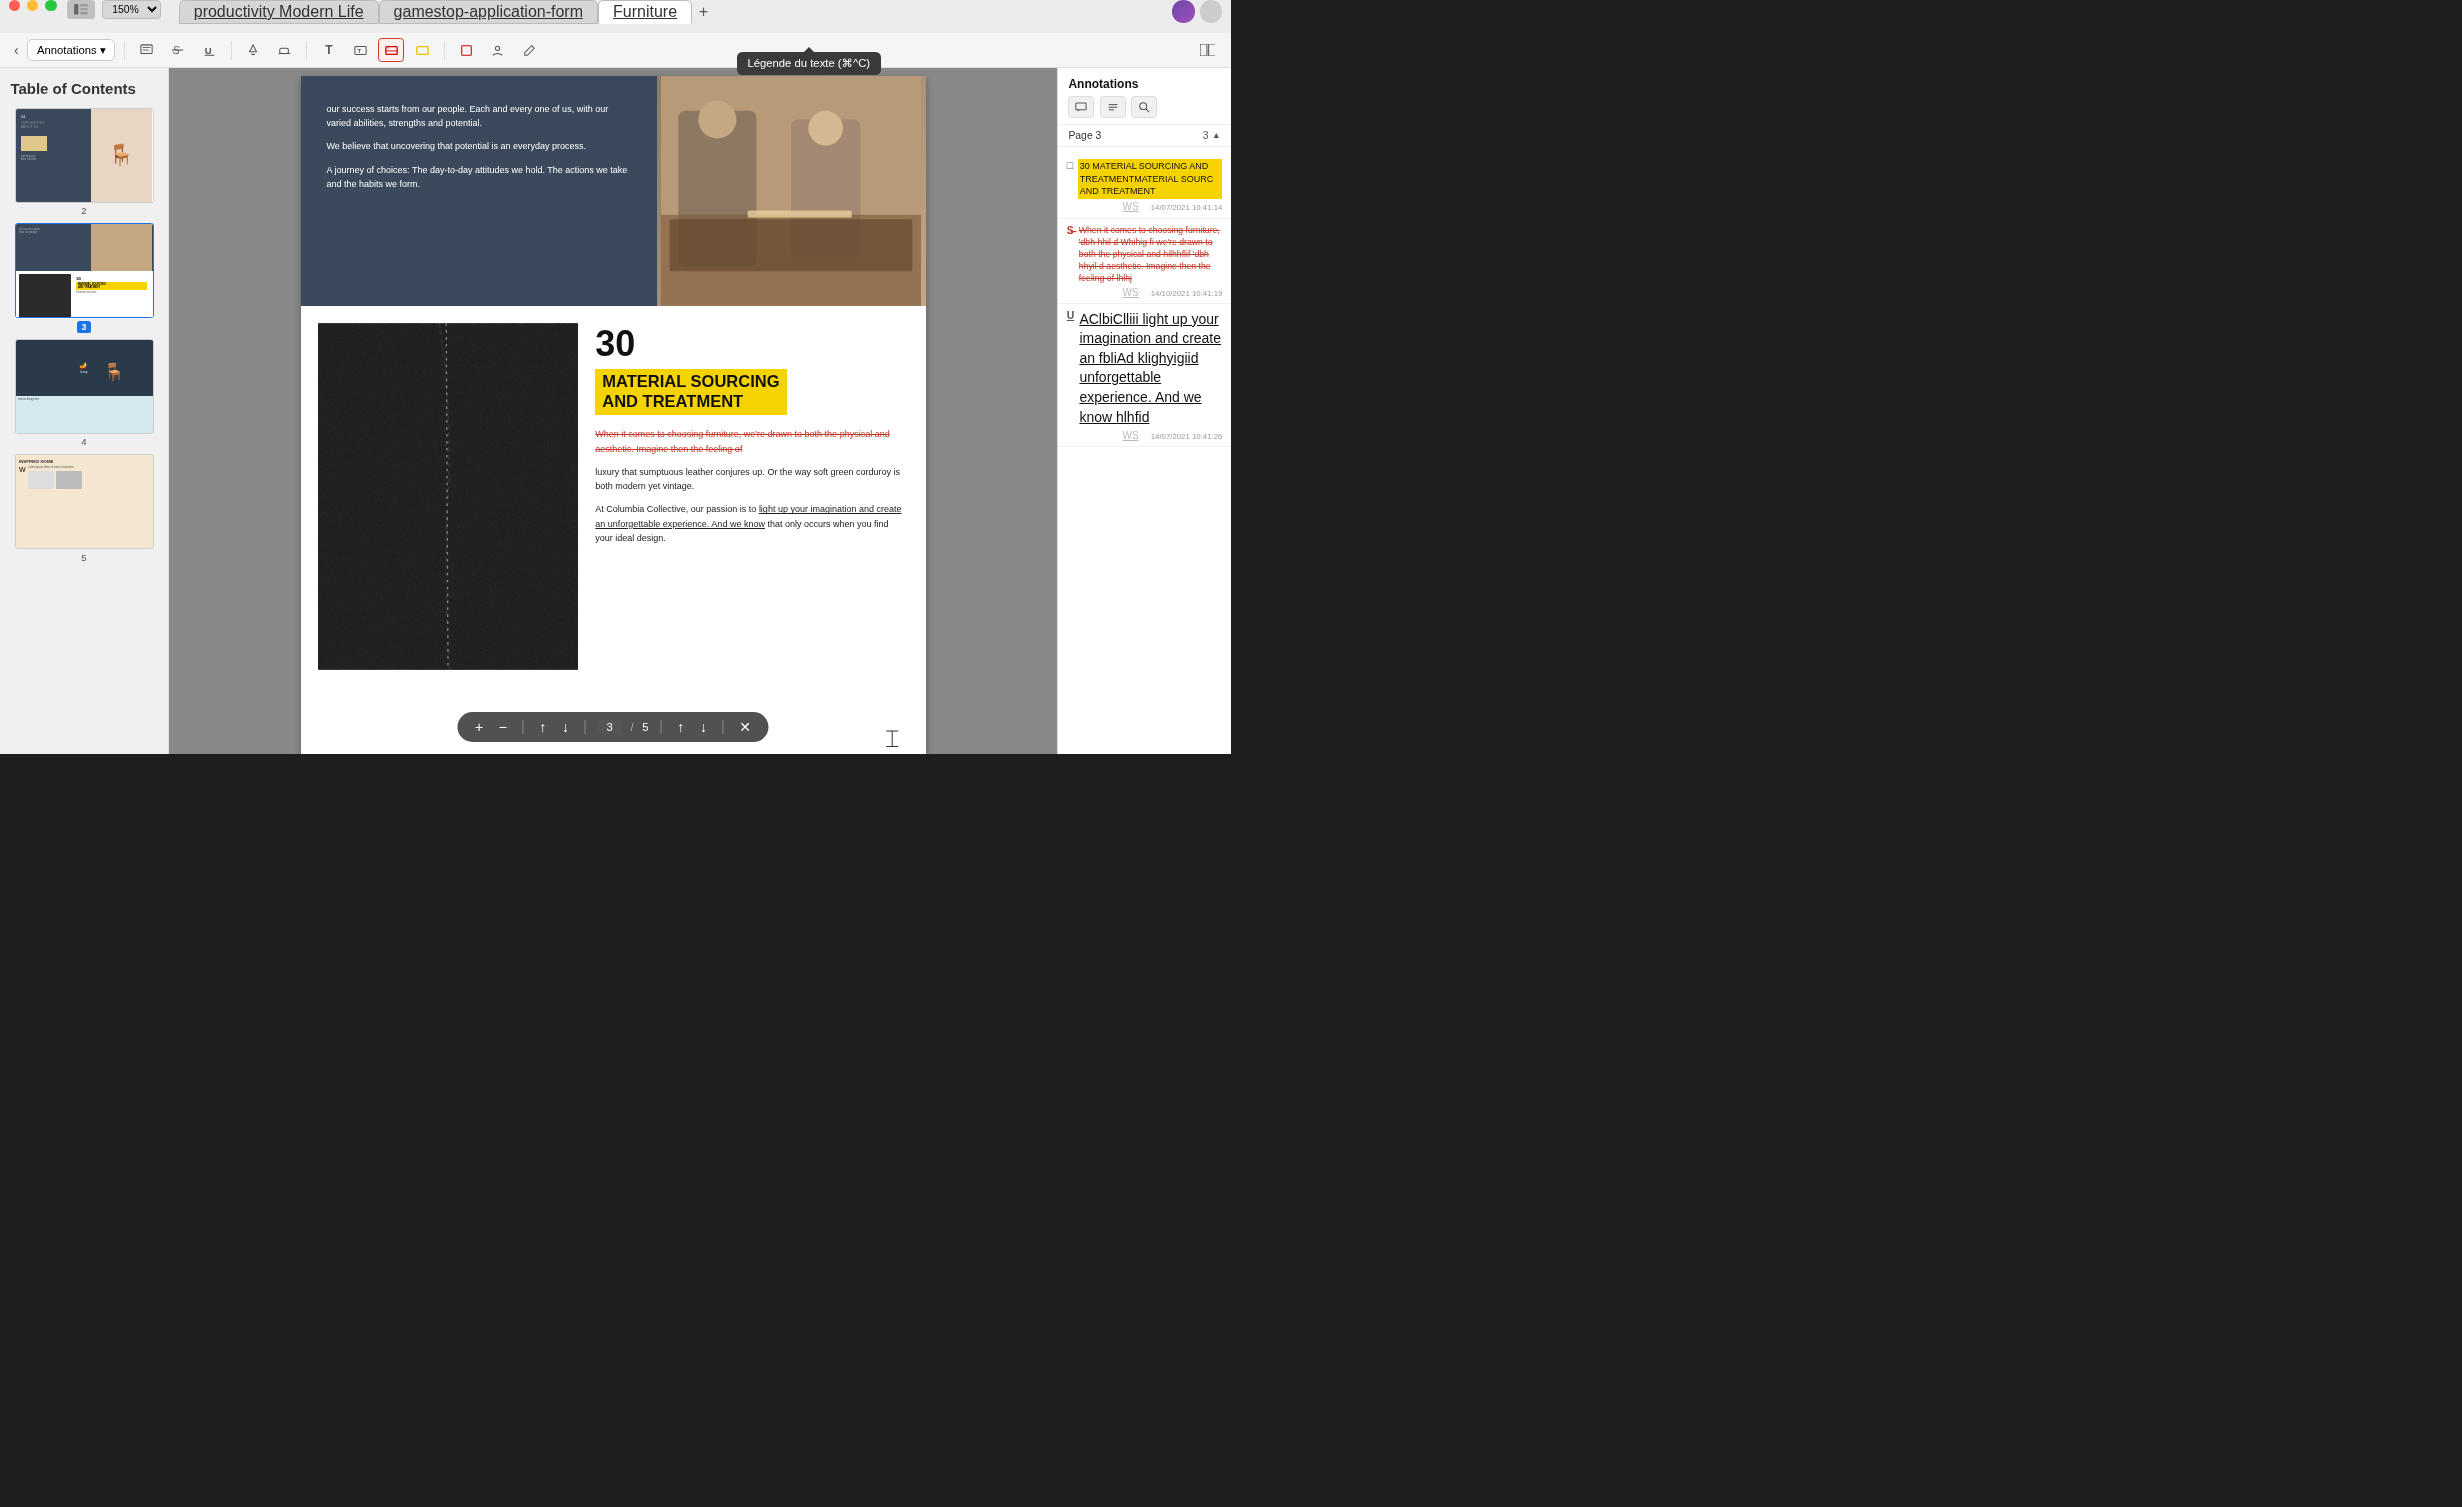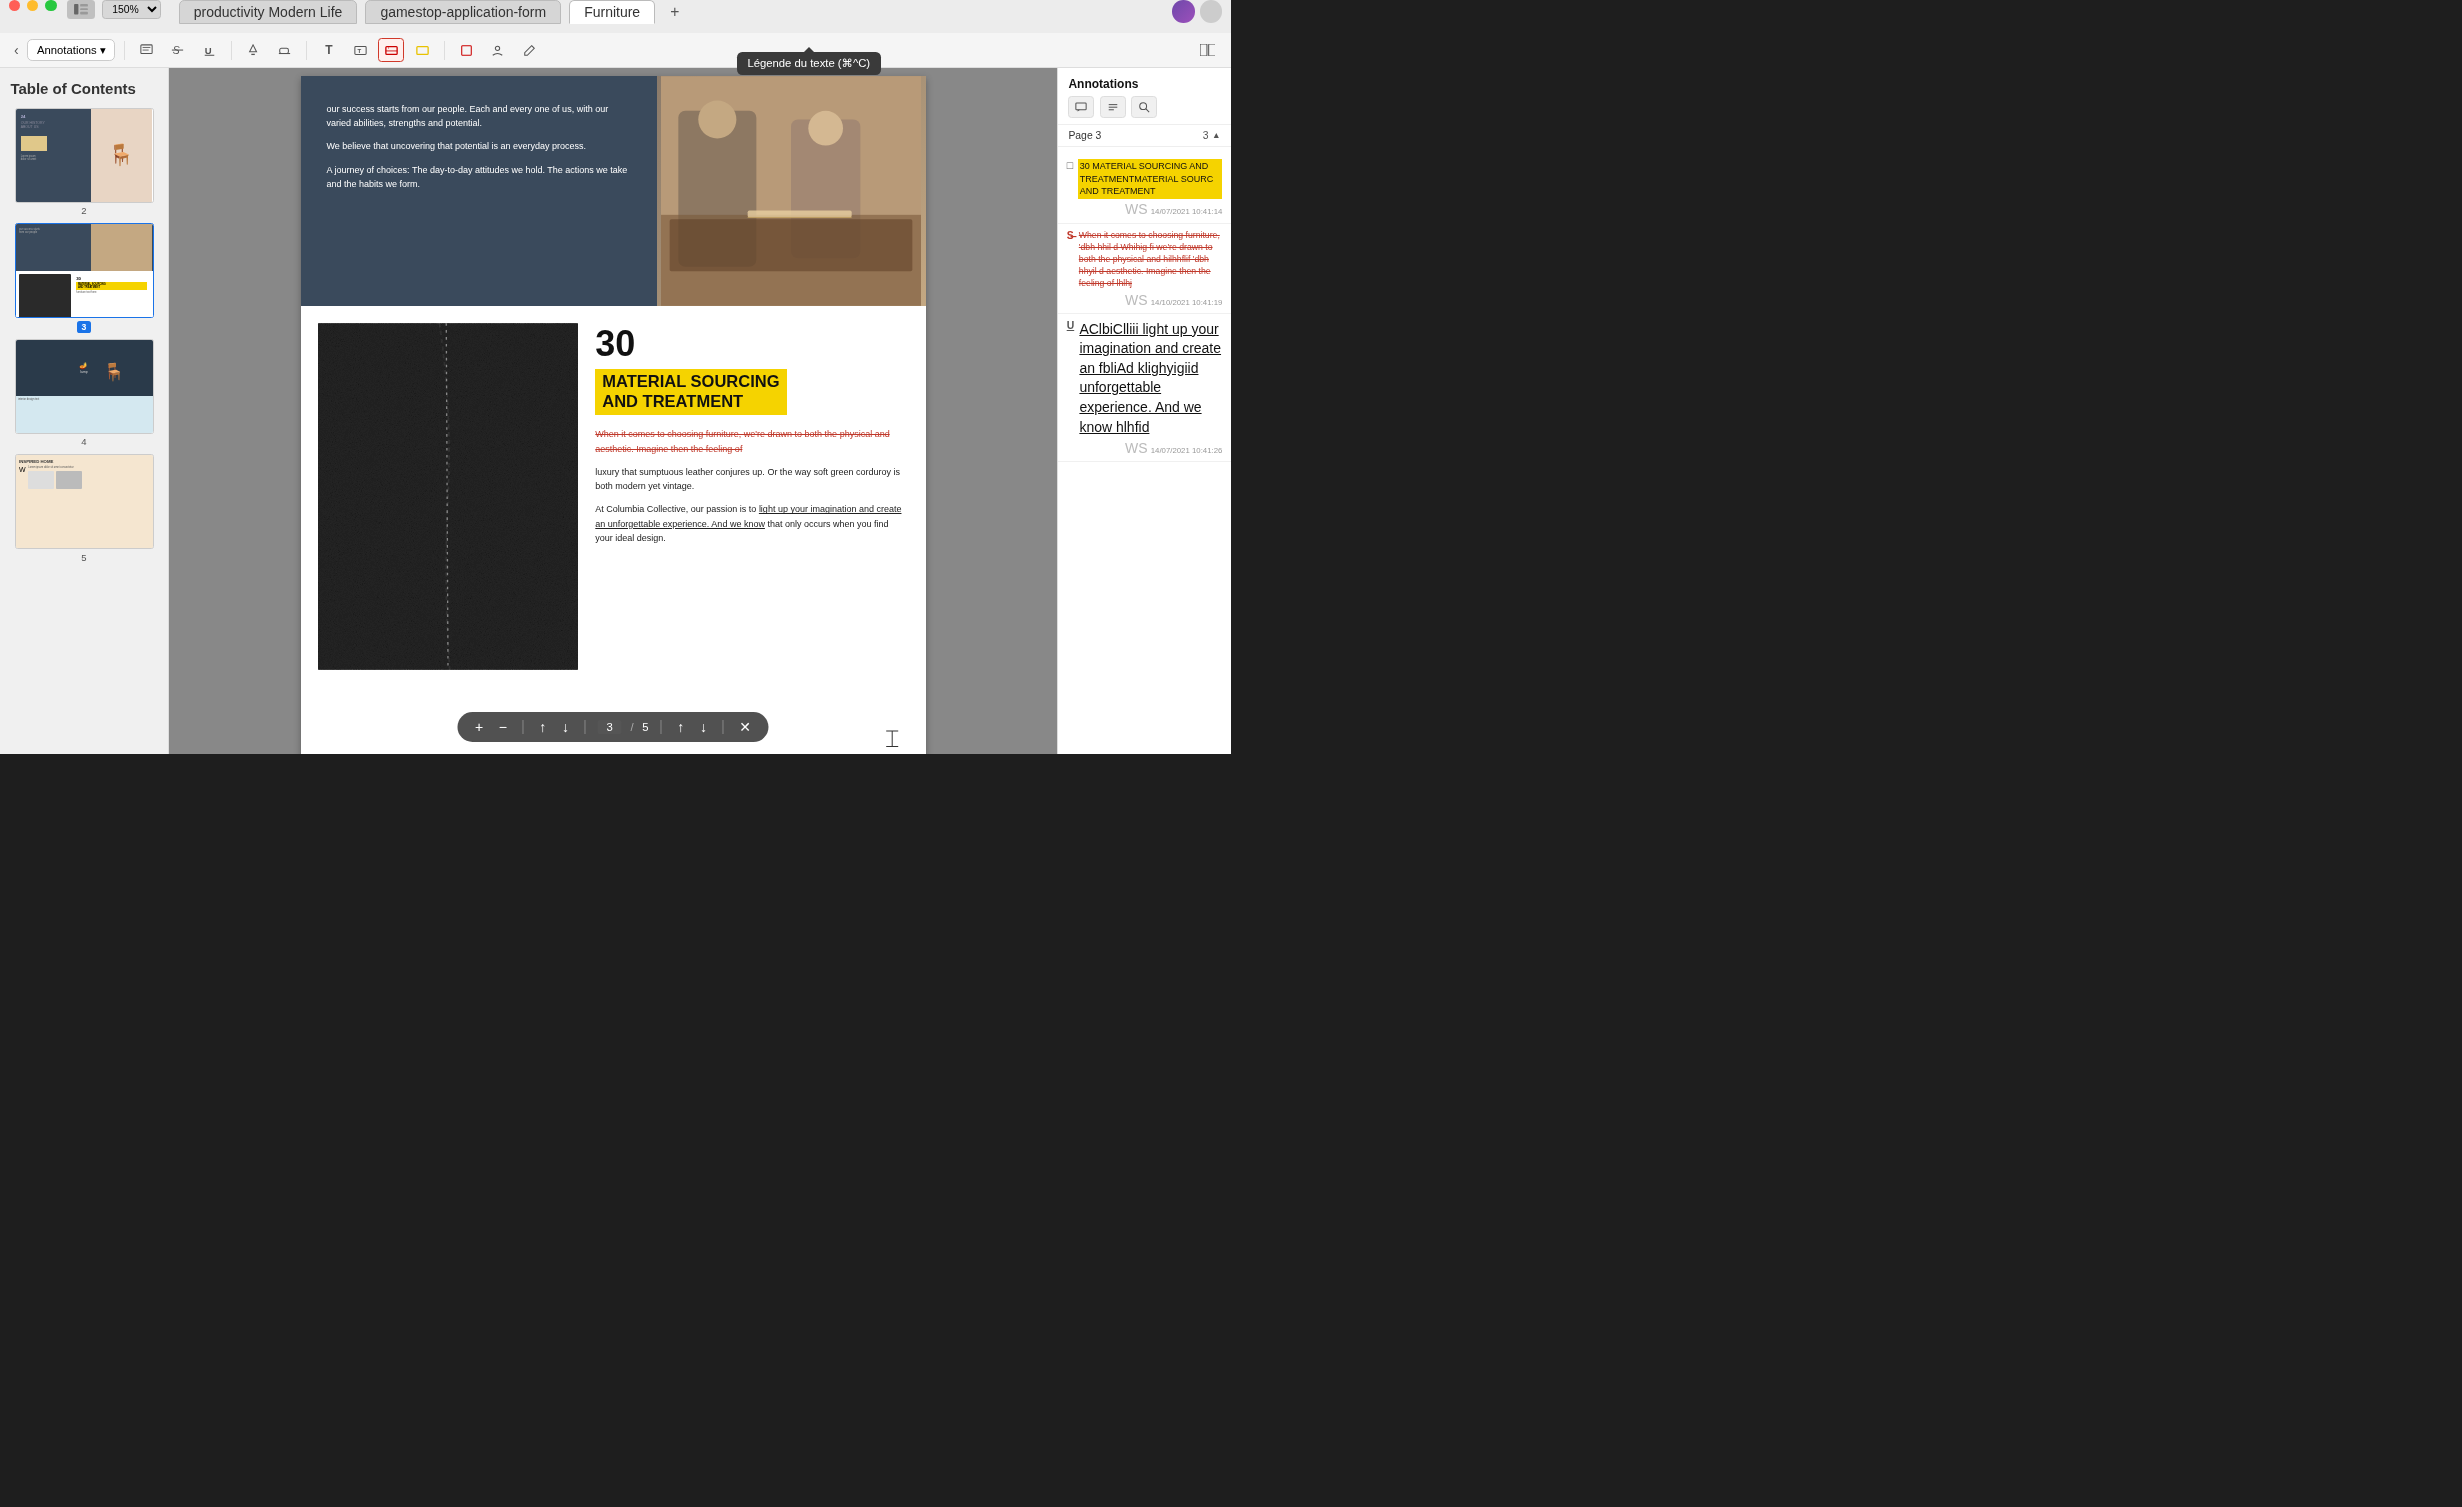--- a/index.html
+++ b/index.html
@@ -8,21 +8,21 @@
     
     .titlebar { background: #ececec; height: 33px; display: flex; align-items: flex-start; padding: 0 8.7px; position: relative; }
     .traffic-lights { display: flex; gap: 7px; margin-right: 10.4px; }
     .tl { width: 11.3px; height: 11.3px; border-radius: 50%; }
     .tl-red { background: #ff5f57; }
     .tl-yellow { background: #febc2e; }
     .tl-green { background: #28c840; }
     .sidebar-toggle { background: #c0c0c0; border: none; border-radius: 3.5px; width: 28px; height: 19px; display: flex; align-items: center; justify-content: center; cursor: pointer; margin-right: 7px; }
     .zoom-select { background: #d8d8d8; border: 0.9px solid #bbb; border-radius: 3.5px; padding: 1.7px 5.2px; font-size: 10.4px; height: 19px; margin-right: 17.4px; }
     .tabs { display: flex; gap: 0; flex: 1; justify-content: flex-start; }
-    .tab { background: #d6d6d6; border: 0.9px solid #bbb; border-radius: 5.2px 5.2px 0 0; padding: 3.5px 14px; font-size: 14px; color: #333; cursor: pointer; margin-right: 8px; height: 24px; display: flex; align-items: center; }
+    .tab { background: #d6d6d6; border: 0.9px solid #bbb; border-radius: 5.2px 5.2px 0 0; padding: 3.5px 14px; font-size: 16px; color: #333; cursor: pointer; margin-right: 0; height: 24px; display: flex; align-items: center; text-decoration: underline; }
     .tab.active { background: #fff; border-bottom: 0.9px solid #fff; }
     .tab-add { background: none; border: none; font-size: 15.6px; color: #555; cursor: pointer; padding: 0 7px; }
     .user-avatar { width: 22.6px; height: 22.6px; border-radius: 50%; background: linear-gradient(135deg, #6e48aa, #9d50bb); margin-left: auto; }
     .user-avatar2 { width: 22.6px; height: 22.6px; border-radius: 50%; background: #ccc; margin-left: 5.2px; }
 
     
     .toolbar { background: #f5f5f5; border-bottom: 0.9px solid #ddd; height: 35px; display: flex; align-items: center; padding: 0 10.4px; gap: 5.2px; }
     .toolbar-back { background: none; border: none; cursor: pointer; font-size: 14px; color: #555; padding: 3.5px; }
     .toolbar-dropdown { background: #fff; border: 0.9px solid #ccc; border-radius: 5.2px; padding: 3.5px 8.7px; font-size: 11.3px; cursor: pointer; display: flex; align-items: center; gap: 3.5px; }
     .toolbar-sep { width: 0.9px; height: 19px; background: #ddd; margin: 0 3.5px; }
@@ -107,21 +107,21 @@
     .ann-chevron { font-size: 8.7px; cursor: pointer; }
     .ann-items { overflow-y: auto; flex: 1; padding: 7px 0; }
     .ann-item { padding: 5.2px 8.7px; border-bottom: 0.9px solid #f0f0f0; }
     .ann-item-header { display: flex; align-items: flex-start; gap: 5.2px; margin-bottom: 2.6px; }
     .ann-item-icon { font-size: 10.4px; flex-shrink: 0; margin-top: 0.9px; }
     .ann-item-text { font-size: 9px; color: #111; line-height: 1.4; }
     .ann-item-text.highlight { background: #f5d300; padding: 0.9px 1.7px; }
     .ann-item-text.strikethrough { text-decoration: line-through; color: #c0392b; font-size: 8.7px; }
     .ann-item-text.underline { text-decoration: underline; font-size: 14px; }
     .ann-item-meta { font-size: 7.8px; color: #999; text-align: right; margin-top: 1.7px; }
-    .ann-ws { font-size: 14px; color: #bbb; margin-right: 1px; }
+    .ann-ws { font-size: 10px; color: #bbb; margin-right: 10px; text-decoration: underline; }
 
     
     .page-nav { position: absolute; bottom: 14px; left: 50%; transform: translateX(-50%); background: rgba(50,50,50,0.85); border-radius: 21px; display: flex; align-items: center; padding: 5.2px 14px; gap: 8.7px; }
     .nav-btn { background: none; border: none; color: #fff; font-size: 14px; cursor: pointer; padding: 1.7px 3.5px; }
     .nav-page-input { background: #555; border: none; color: #fff; width: 24px; text-align: center; font-size: 11.3px; border-radius: 2.6px; padding: 0.9px; }
     .nav-sep { color: #aaa; font-size: 11.3px; }
     .nav-total { color: #fff; font-size: 11.3px; }
     .nav-divider { width: 0.9px; height: 14px; background: #888; margin: 0 3.5px; }
   </style>
 </head>

